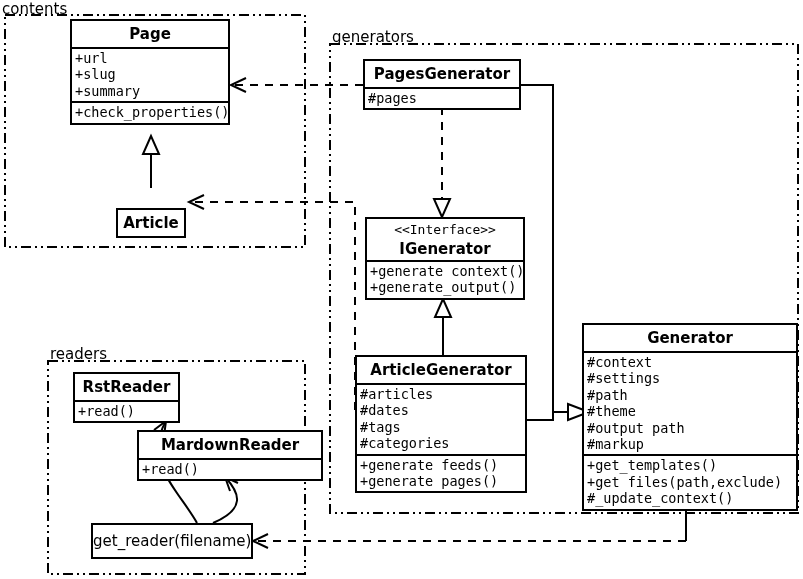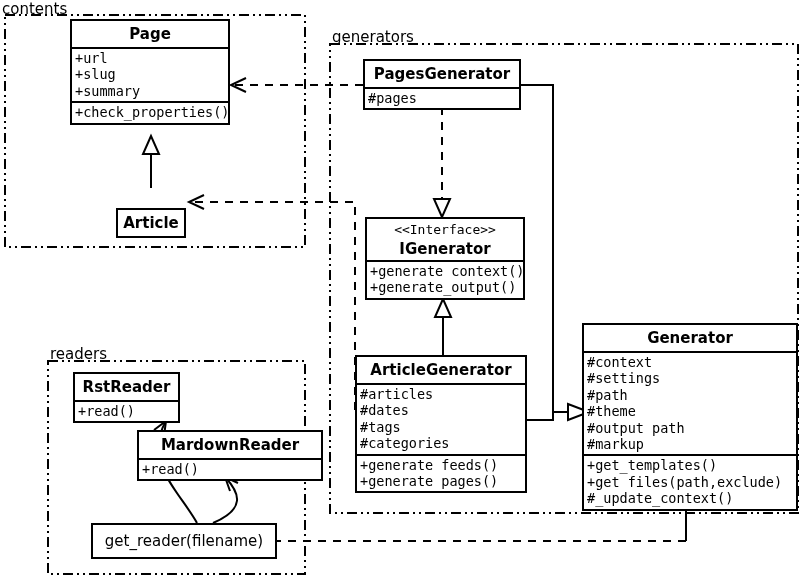--- a/index.html
+++ b/index.html
@@ -145,15 +145,15 @@
     </div>
   </div>
 
   <div class="cls" style="left:137px; top:430px; width:186px;">
     <div class="cls-title">MardownReader</div>
     <div class="sec">
       <div class="row">+read()</div>
     </div>
   </div>
 
-  <div class="plain-box" style="left:91px; top:523px; width:186px; height:36px;">get_reader(filename)</div>
+  <div class="plain-box" style="left:91px; top:523px; width:162px; height:36px;">get_reader(filename)</div>
 
 </div>
 
 </body></html>

